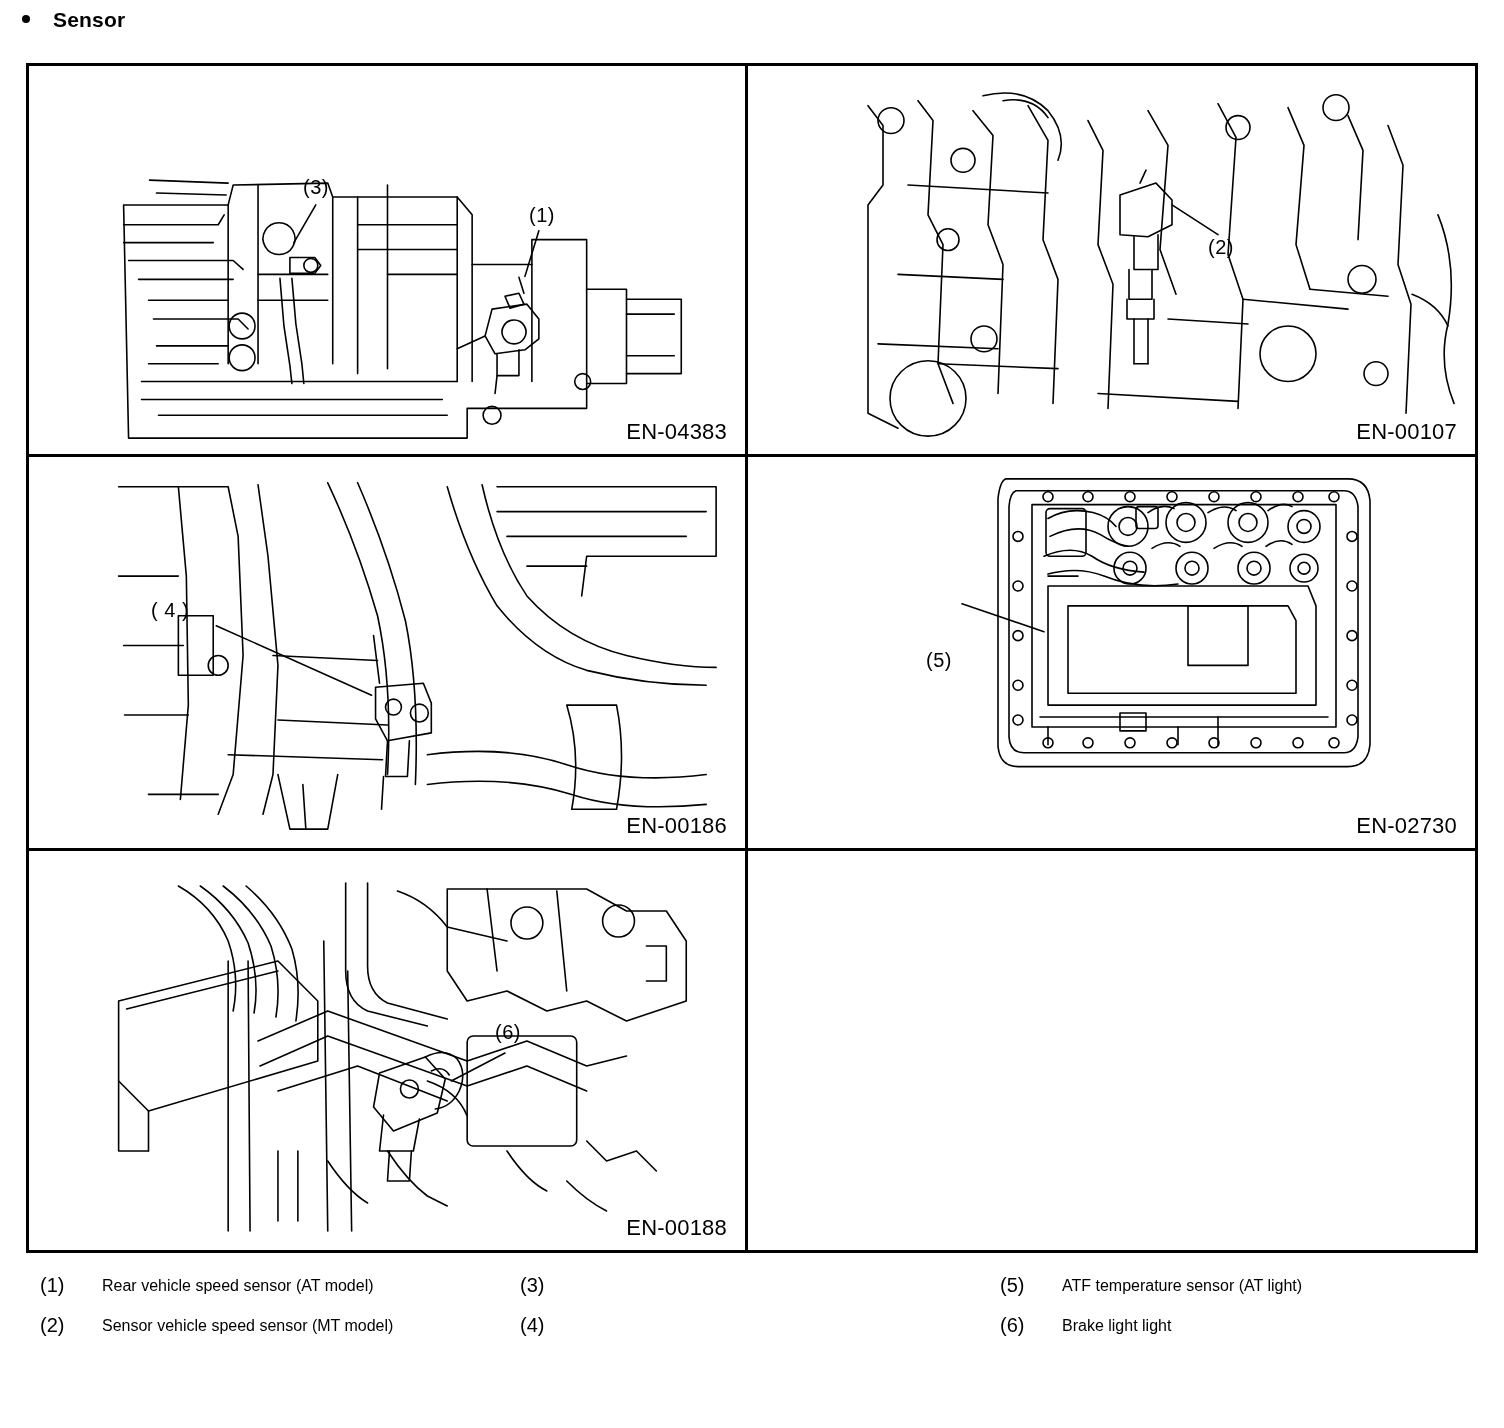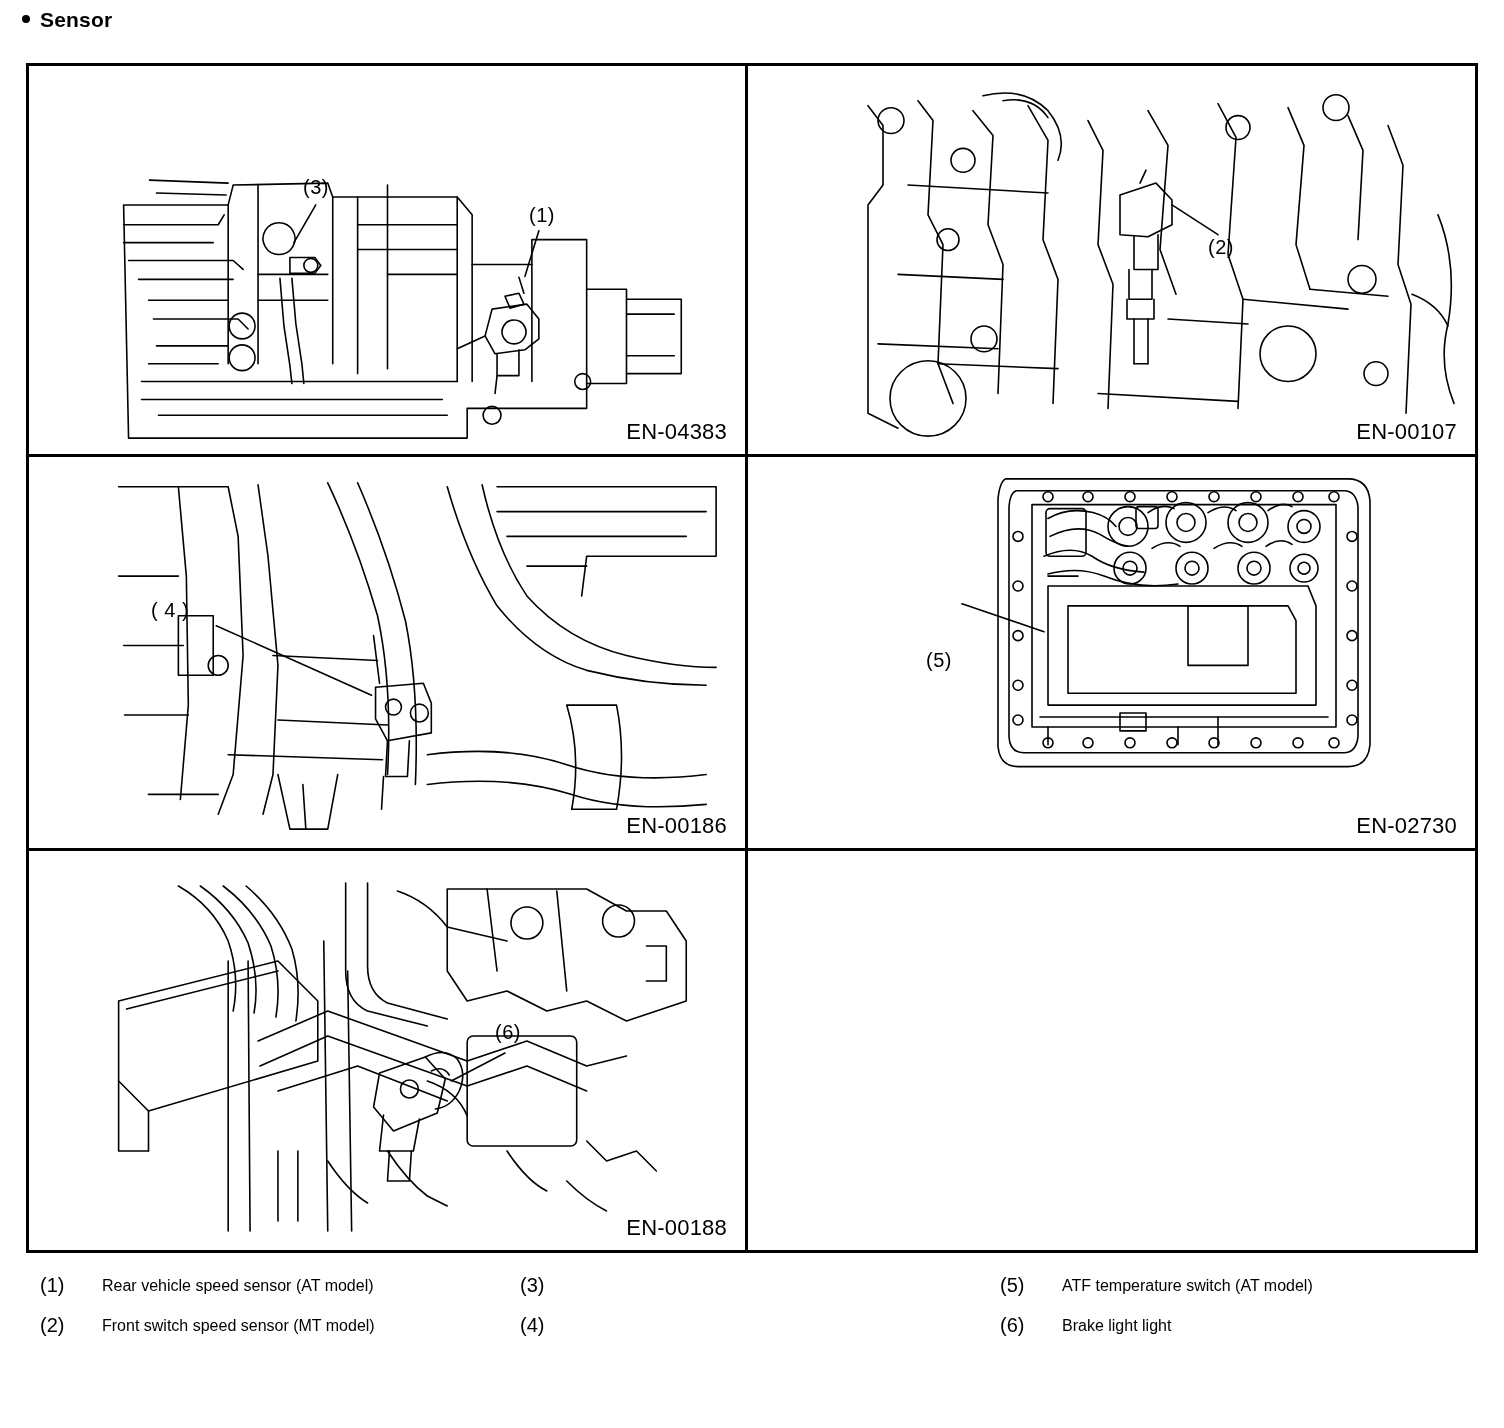--- a/index.html
+++ b/index.html
@@ -27,21 +27,21 @@
   
   .heading {
     position: absolute;
     left: 22px;
     top: 8px;
     font-size: 21px;
     font-weight: bold;
     letter-spacing: 0.2px;
     display: flex;
     align-items: center;
-    gap: 10px;
+    gap: 23px;
   }
   .heading .bullet {
     display: inline-block;
     width: 8px;
     height: 8px;
     border-radius: 50%;
     background: #000;
     margin-bottom: 2px;
   }
 
@@ -435,27 +435,27 @@
     <div class="legend-row">
       <div class="legend-item col1">
         <span class="legend-num">(1)</span>
         <span class="legend-text">Rear vehicle speed sensor (AT model)</span>
       </div>
       <div class="legend-item col2">
         <span class="legend-num">(3)</span>
       </div>
       <div class="legend-item col3">
         <span class="legend-num">(5)</span>
-        <span class="legend-text">ATF temperature switch (AT model)</span>
+        <span class="legend-text">ATF temperature sensor (AT light)</span>
       </div>
     </div>
     <div class="legend-row">
       <div class="legend-item col1">
         <span class="legend-num">(2)</span>
-        <span class="legend-text">Front switch speed sensor (MT model)</span>
+        <span class="legend-text">Sensor vehicle speed sensor (MT model)</span>
       </div>
       <div class="legend-item col2">
         <span class="legend-num">(4)</span>
       </div>
       <div class="legend-item col3">
         <span class="legend-num">(6)</span>
         <span class="legend-text">Brake light light</span>
       </div>
     </div>
   </div>

